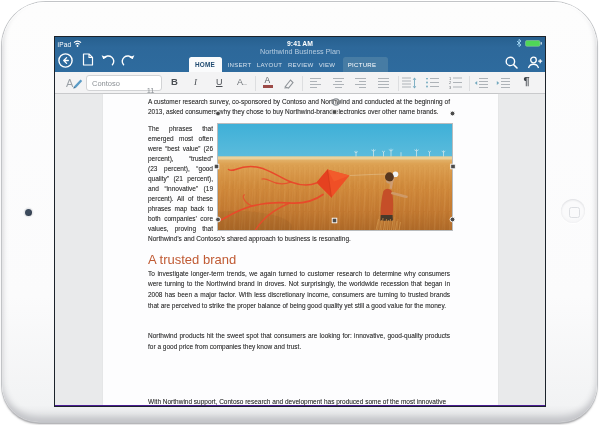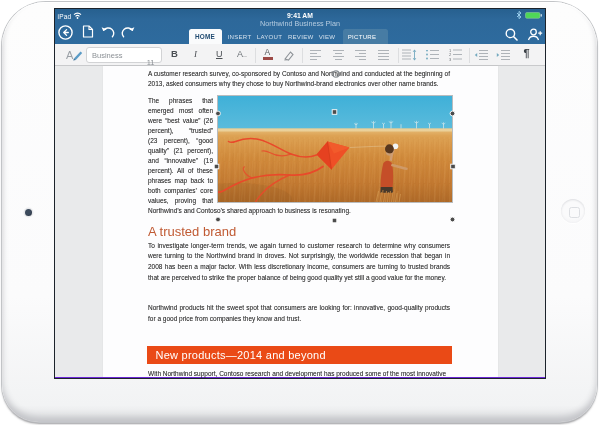--- a/index.html
+++ b/index.html
@@ -13,22 +13,22 @@
   }
   #cam { position:absolute; left:24.5px; top:208.5px; width:7px; height:7px; border-radius:50%;
     background:radial-gradient(circle at 40% 40%, #3c4a5c 0 45%, #1d2734 100%);
     box-shadow:0 0 0 1.5px #e9eaec; }
   #home { position:absolute; left:561px; top:199px; width:24px; height:24px; border-radius:50%;
     background:radial-gradient(circle at 50% 40%, #fafafb 0 55%, #ededf0 100%);
     box-shadow: inset 0 1px 2px #dcdde0, 0 1px 1px #ffffff; }
   #home:after { content:""; position:absolute; left:7.5px; top:7.5px; width:9px; height:9px;
     border:1.2px solid #dcdee2; border-radius:2.5px; }
   #screen {
-    position:absolute; left:54px; top:8px; width:492px; height:371px;
-    background:#6d28d9; border:1.5px solid #1c232b; overflow:hidden;
+    position:absolute; left:54px; top:36px; width:492px; height:371px;
+    background:#4c1d95; border:1.5px solid #1c232b; overflow:hidden;
   }
   
   #bluebar { position:absolute; left:0; top:0; width:100%; height:35px;
     background:linear-gradient(180deg,#27608f 0%,#2d689a 30%,#2e6b9e 100%); }
   .sb { position:absolute; color:#fff; font-size:6.5px; }
   #sb-left { left:2.5px; top:3px; letter-spacing:.2px; }
   #clock { left:0; right:0; top:2.5px; text-align:center; font-weight:bold; font-size:6.8px; }
   #title { position:absolute; left:0; right:0; top:9.8px; text-align:center;
     color:#b6cce0; font-size:7.2px; }
   
@@ -117,21 +117,21 @@
   </svg>
 
   <div id="ribbon">
 
     <svg style="position:absolute;left:11px;top:4px" width="17" height="13" viewBox="0 0 17 13">
       <text x="0" y="11" font-size="11" fill="#9aa0a6" font-family="Liberation Sans">A</text>
       <path d="M8 10.5 L14.5 3.5 L16.2 5 L9.8 12 Z" fill="#5a9bc6"></path>
       <path d="M7.2 12.6 L8 10.5 L9.8 12 Z" fill="#3a6e94"></path>
     </svg>
     <div id="fontbox">
-        <span class="fname">Business</span>
+        <span class="fname">Contoso</span>
         <span class="fsize">11</span>
       </div>
     <div class="rtxt" style="left:116px;top:4px;font-weight:bold;font-size:9.5px;">B</div>
     <div class="rtxt" style="left:139px;top:4.5px;font-style:italic;font-size:9px;font-family:'Liberation Serif',serif;">I</div>
     <div class="rtxt" style="left:161px;top:4.5px;font-size:9px;text-decoration:underline;">U</div>
     <div class="rtxt" style="left:182px;top:4.5px;font-size:9px;color:#6d7277;">A<span style="font-size:7px;">..</span></div>
     <div class="vsep" style="left:200px;"></div>
     <div class="rtxt" style="left:209.5px;top:3px;font-size:8.5px;color:#54585c;">A</div>
     <div style="position:absolute;left:208px;top:13px;width:10px;height:2.5px;background:#9c4a47;"></div>
     <svg style="position:absolute;left:227.5px;top:4.5px" width="12" height="12" viewBox="0 0 12 12">
@@ -302,21 +302,20 @@
     </svg>
 
     <div id="heading" style="left:93px;top:161.0px;">A trusted brand</div>
 
     <div class="bt just" style="left:93px;top:174.8px;width:302px;line-height:10.5px;">To investigate longer-term trends, we again turned to customer research to determine why consumers were turning to the Northwind brand in droves. Not surprisingly, the worldwide recession that began in 2008 has been a major factor. With less discretionary income, consumers are turning to trusted brands</div>
     <div class="bt" style="left:93px;top:206.5px;">that are perceived to strike the proper balance of being good quality yet still a good value for the money.</div>
 
     <div class="bt just" style="left:93px;top:237.3px;width:302px;">Northwind products hit the sweet spot that consumers are looking for: innovative, good-quality products</div>
     <div class="bt" style="left:93px;top:247.7px;">for a good price from companies they know and trust.</div>
 
-    <div id="banner" style="left:91.5px;top:280px;width:305px;height:18px;font-size:11px;line-height:18.5px;padding-left:9px;letter-spacing:0.25px;">New products—2014 and beyond</div>
 
     <div class="bt" style="left:93px;top:303.4px;">With Northwind support, Contoso research and development has produced some of the most innovative</div>
   </div>
 
   <svg style="position:absolute;left:275.5px;top:60px" width="10" height="10" viewBox="0 0 10 10">
     <circle cx="5" cy="5" r="3.2" fill="none" stroke="#8a8f94" stroke-width="1.2"></circle>
   </svg>
 </div>
 
 <svg id="hsvg" style="position:absolute;left:55.5px;top:27px;pointer-events:none" width="489" height="368" viewBox="0 0 489 368">

